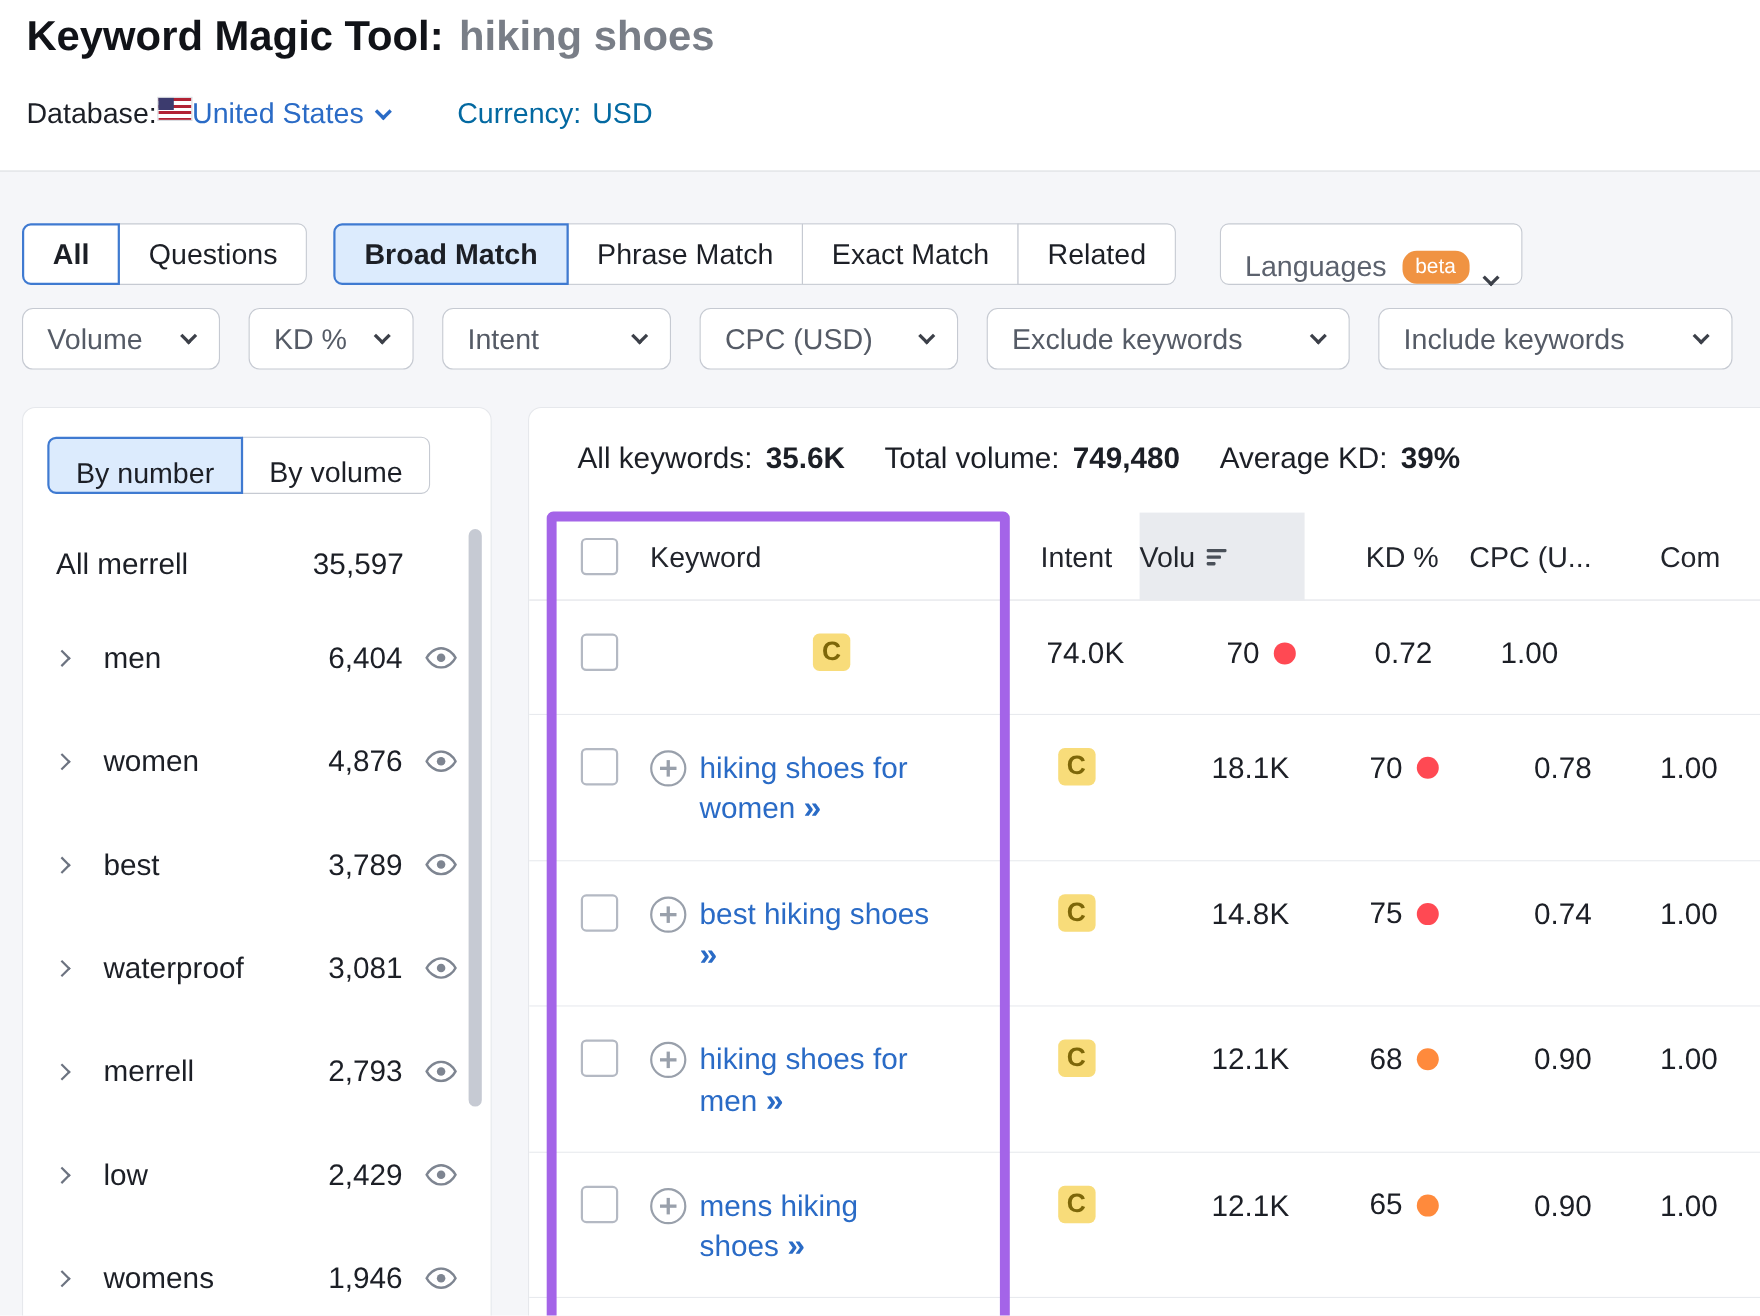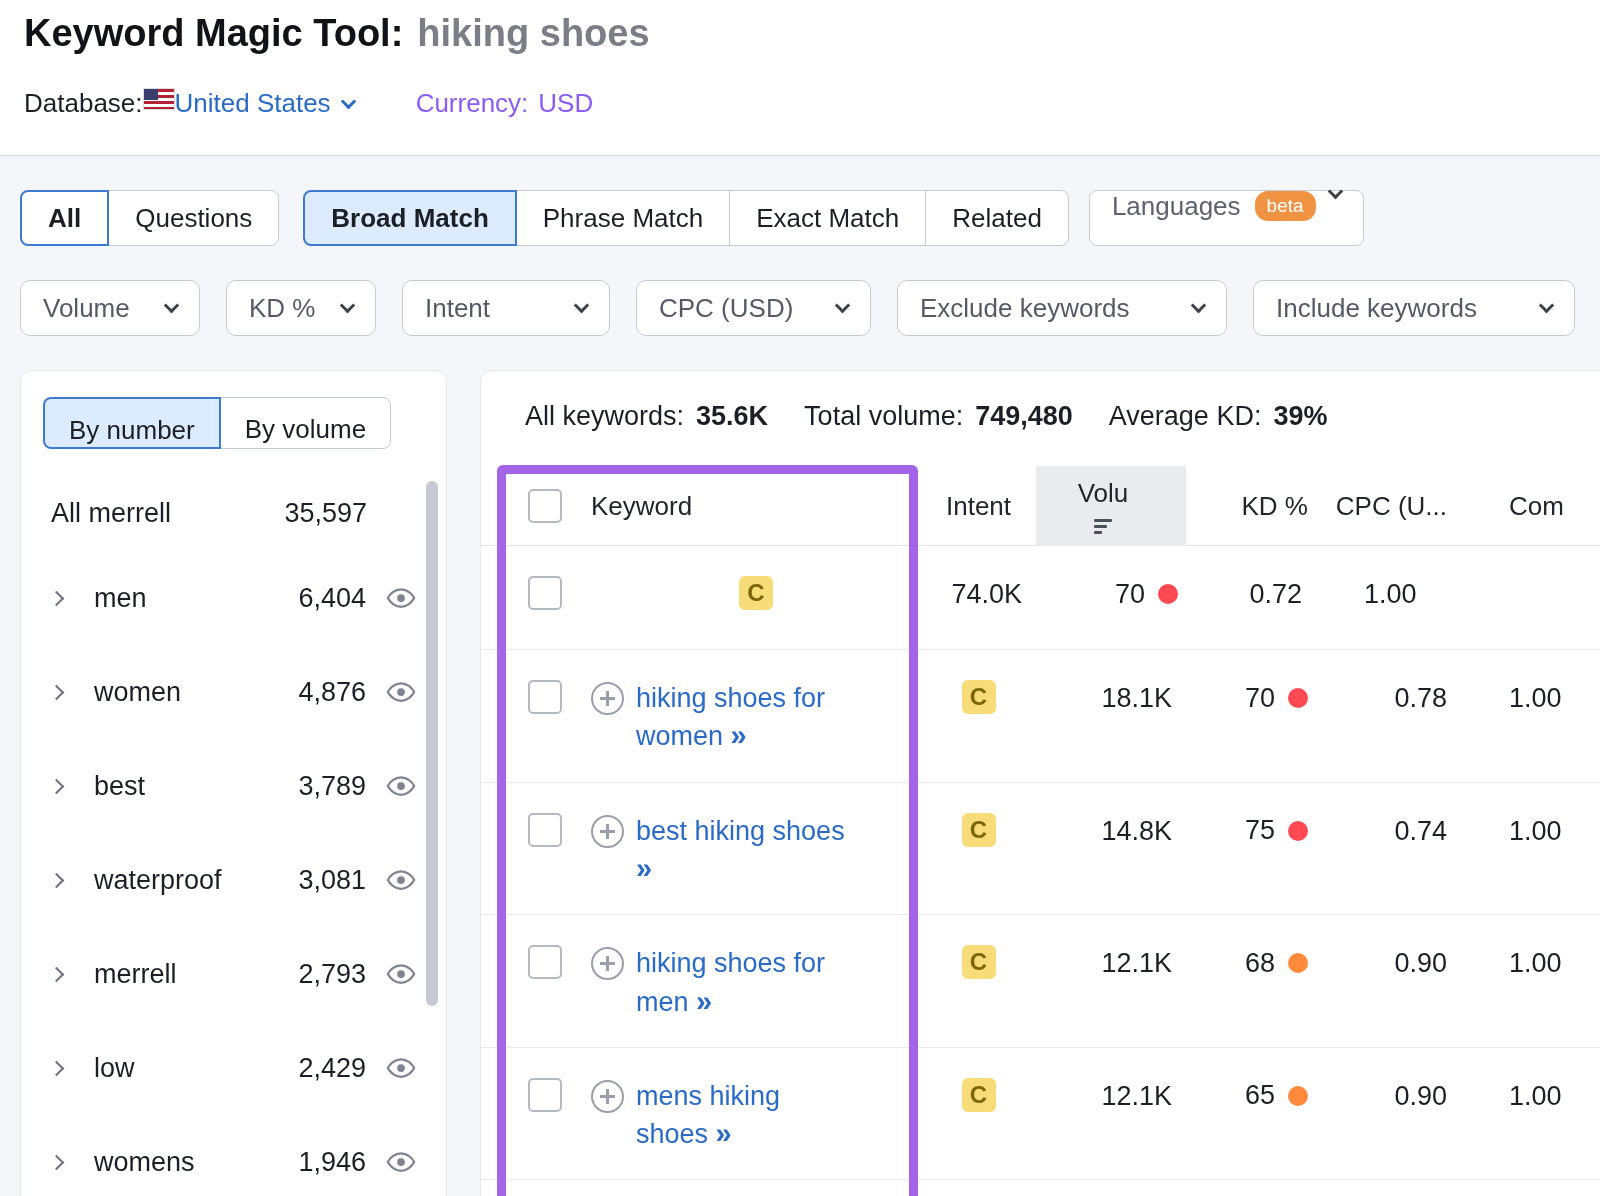--- a/index.html
+++ b/index.html
@@ -15,45 +15,45 @@
   
   .page-header { position:absolute; left:0; top:0; width:100%; height:156px; background:#fff; }
   .title-row { position:absolute; left:24px; top:12px; display:flex; gap:14px; align-items:baseline; }
   .title-main { font-size:38px; font-weight:700; color:#111318; }
   .title-query { font-size:38px; font-weight:700; color:#797e87; }
   .meta-row { position:absolute; left:24px; top:88px; display:flex; align-items:flex-start; font-size:26px; }
   .flag { width:32px; height:22px; border:1px solid #d9dce1; position:relative; flex:none;
           background:repeating-linear-gradient(#b22234 0 3px, #ffffff 3px 6px); }
   .flag::after { content:""; position:absolute; left:0; top:0; width:14px; height:11px; background:#3c3b6e; }
   .db-link { display:inline-flex; align-items:center; gap:12px; color:#2a6bc6; text-decoration:none; cursor:pointer; }
-  .currency { margin-left:62px; display:inline-flex; gap:10px; color:#8b5cf6; }
+  .currency { margin-left:62px; display:inline-flex; gap:10px; color:#0369a1; }
   .divider { position:absolute; left:0; top:155px; width:100%; height:1px; background:#d8dbe0; }
 
   
   .chev { display:inline-block; width:11px; height:11px;
           border-right:3px solid currentColor; border-bottom:3px solid currentColor; }
   .chev-down { transform:rotate(45deg); margin-top:-5px; }
   .chev-right { transform:rotate(-45deg); }
   .chev.dark { color:#3c4049; }
   .chev.gray { color:#6c7380; border-width:2.5px; }
 
   
-  .tabs-row { position:absolute; left:20px; top:190px; display:flex; align-items:center; }
+  .tabs-row { position:absolute; left:20px; top:203px; display:flex; align-items:center; }
   .seg-group { display:flex; }
   .tab { height:56px; padding:0 26px; font-size:26px; color:#1c1f26; background:#fff;
          border:1px solid #c6cad2; margin-left:-1px; }
   .tab.first { border-radius:8px 0 0 8px; margin-left:0; }
   .tab.last { border-radius:0 8px 8px 0; }
   .tab.sel-outline { border:2px solid #3f7ad1; background:#fff; font-weight:700; z-index:2; }
   .tab.sel-fill { border:2px solid #3f7ad1; background:#dcebfd; font-weight:700; z-index:2; }
   .gap24 { width:24px; flex:none; }
   .gap20 { width:20px; flex:none; }
   .languages-btn { height:56px; padding:0 22px; border:1px solid #c6cad2; border-radius:8px;
-                   background:#fff; display:inline-flex; align-items:flex-start; gap:14px;
-                   font-size:26px; color:#5c626e; }
+                   background:#fff; display:inline-flex; align-items:flex-end; gap:14px;
+                   font-size:26px; color:#5c626e;margin-left:20px; }
   .beta-badge { background:#f09342; color:#fff; font-size:19px; padding:4px 12px; border-radius:13px; }
 
   
   .filters-row { position:absolute; left:20px; top:280px; display:flex; gap:26px; }
   .filter-btn { height:56px; border:1px solid #c6cad2; border-radius:10px; background:#fff;
                 display:inline-flex; align-items:center; justify-content:space-between;
                 padding:0 22px; font-size:26px; color:#555b66; gap:20px; }
 
   
   .sidebar-card { position:absolute; left:20px; top:370px; width:427px; height:850px;
@@ -80,21 +80,21 @@
   .summary-item { display:flex; gap:12px; align-items:baseline; }
   .summary-item b { font-weight:700; }
 
   
   .kw-table { margin-top:29px; }
   .thead, .trow { display:grid; grid-template-columns:110px 330px 115px 150px 130px 145px 170px; }
   .thead { height:80px; align-items:center; border-bottom:1px solid #dfe2e7; font-size:26px; color:#22252c; }
   .th-keyword { padding-left:0; }
   .th-intent { text-align:center; }
   .th-volume { height:80px; background:#e9ebef; display:flex; align-items:center;
-               justify-content:center; padding-right:16px; gap:10px;flex-direction:column; }
+               justify-content:flex-start; padding-right:16px; gap:10px; }
   .sort-icon { display:inline-flex; flex-direction:column; gap:3px; }
   .sort-icon i { display:block; height:3px; background:#4a5059; border-radius:1px; }
   .sort-icon i:nth-child(1){ width:18px; } .sort-icon i:nth-child(2){ width:13px; } .sort-icon i:nth-child(3){ width:8px; }
   .th-kd { text-align:right; padding-right:8px; }
   .th-cpc { text-align:right; padding-right:14px; }
   .th-com { padding-left:48px; }
 
   .trow { align-items:start; padding:30px 0 26px; min-height:104px; border-bottom:1px solid #e8eaee; font-size:27px; }
   .cell-check { display:flex; }
   .checkbox { width:34px; height:34px; border:2px solid #b4b9c3; border-radius:5px; background:#fff; margin-left:47px; flex:none; cursor:pointer; }

